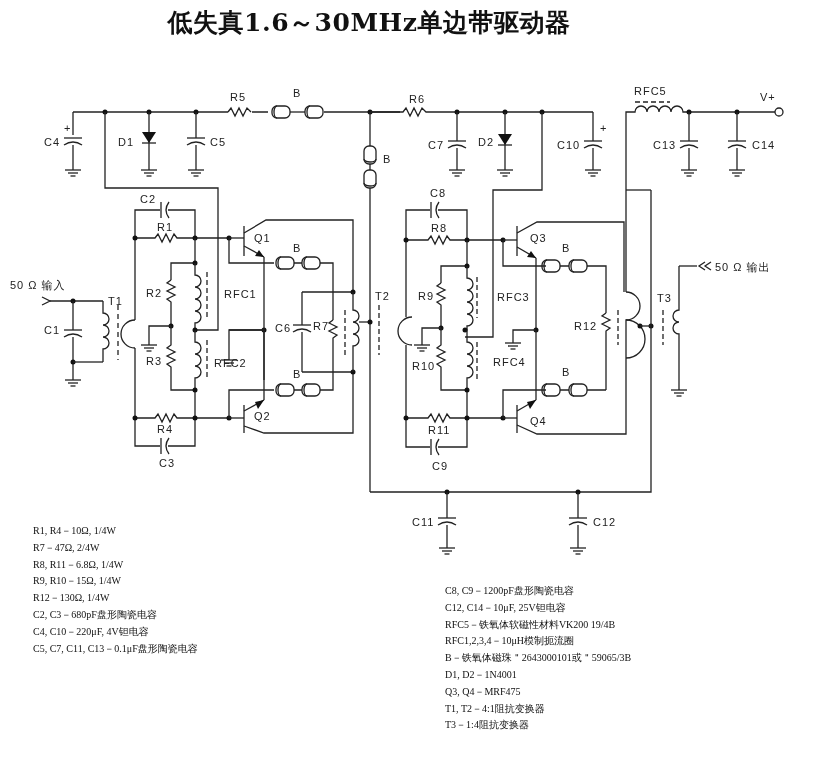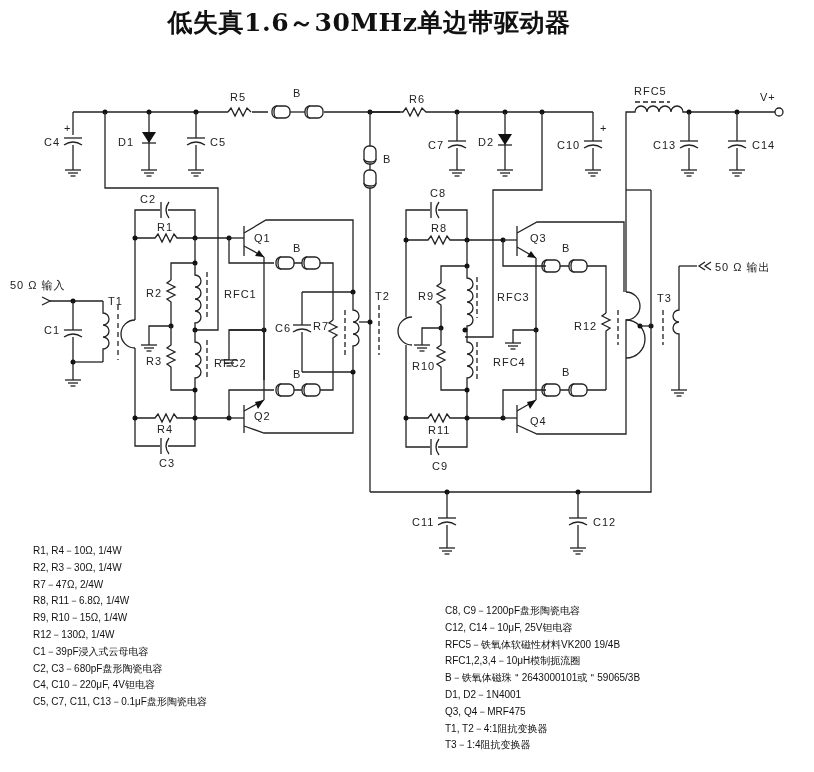--- a/index.html
+++ b/index.html
@@ -2,21 +2,21 @@
 <html><head>
 <meta charset="utf-8">
 <style>
   html, body { margin:0; padding:0; background:#ffffff; }
   body { width:814px; height:772px; position:relative; overflow:hidden; font-family:"DejaVu Sans", sans-serif; color:#111; }
   #title { position:absolute; left:0; top:6px; width:738px; text-align:center; font-family:"DejaVu Serif", serif; font-weight:bold; font-size:25px; letter-spacing:0.5px; color:#111; }
   svg#schem { position:absolute; left:0; top:0; }
   svg text { font-family:"Liberation Sans", sans-serif; font-size:11px; fill:#222; letter-spacing:1px; }
   .w { stroke:#222; stroke-width:1.3; fill:none; }
   .dot { fill:#111; }
-  .parts { position:absolute; font-family:Liberation Sans, sans-serif; font-size:10px; line-height:16.8px; color:#111;margin-top:20px; }
+  .parts { position:absolute; font-family:Liberation Serif, serif; font-size:10px; line-height:16.8px; color:#111; }
   .parts div { white-space:nowrap; }
   #parts-left { left:33px; top:523px; }
   #parts-right { left:445px; top:583px; }
 </style>
 </head>
 <body>
 
 <div id="title">低失真1.6～30MHz单边带驱动器</div>
 
 <svg id="schem" width="814" height="772" viewBox="0 0 814 772">
@@ -427,26 +427,24 @@
       <line x1="569" y1="518" x2="587" y2="518" class="w"></line>
       <path d="M569,525 Q578,519 587,525" class="w"></path>
     <path class="w" d="M578,525 V548"></path>
       <use href="#gnd" x="578" y="548"></use>
     <text x="593" y="526">C12</text>
   </g>
 </svg>
 
 <div id="parts-left" class="parts">
   <div>R1, R4－10Ω, 1/4W</div>
-  <div>R2, R3－30Ω, 1/4W</div>
   <div>R7－47Ω, 2/4W</div>
   <div>R8, R11－6.8Ω, 1/4W</div>
   <div>R9, R10－15Ω, 1/4W</div>
   <div>R12－130Ω, 1/4W</div>
-  <div>C1－39pF浸入式云母电容</div>
   <div>C2, C3－680pF盘形陶瓷电容</div>
   <div>C4, C10－220μF, 4V钽电容</div>
   <div>C5, C7, C11, C13－0.1μF盘形陶瓷电容</div>
 </div>
 
 <div id="parts-right" class="parts">
   <div>C8, C9－1200pF盘形陶瓷电容</div>
   <div>C12, C14－10μF, 25V钽电容</div>
   <div>RFC5－铁氧体软磁性材料VK200 19/4B</div>
   <div>RFC1,2,3,4－10μH模制扼流圈</div>

